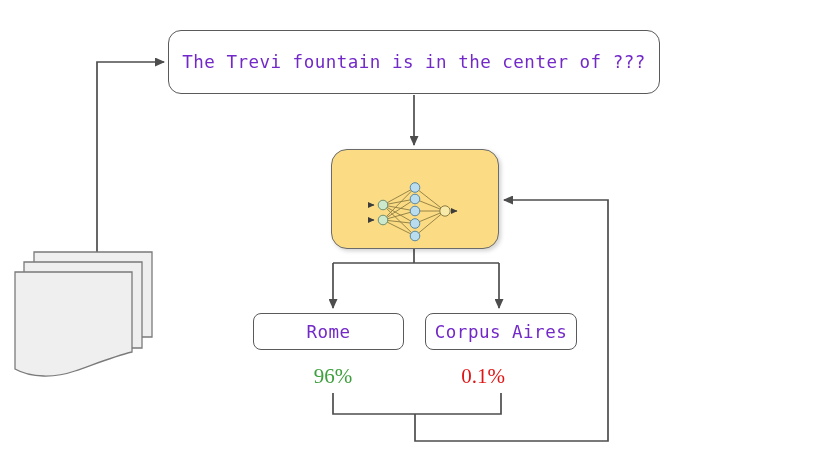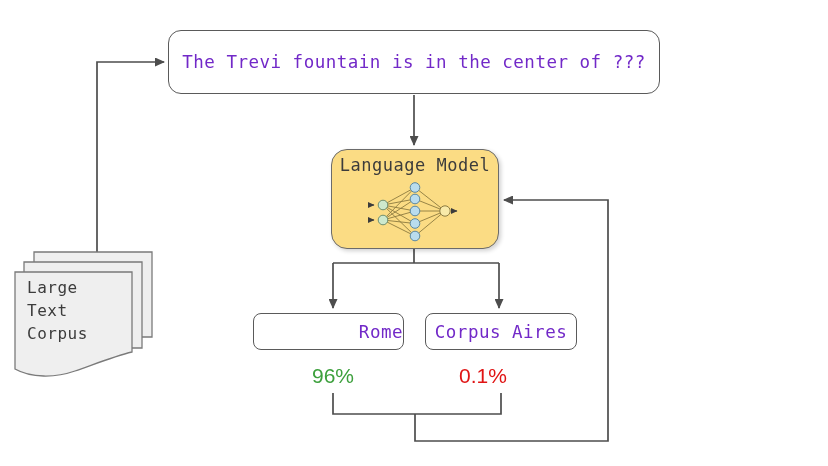--- a/index.html
+++ b/index.html
@@ -37,26 +37,26 @@
     margin-top:5px;
     text-align:center;
     color:#3c3c3c;font-size:17px;letter-spacing:0.5px;
   }
   .nn-svg{position:absolute;left:0;top:0;width:168px;height:100px;}
   .answer-box{
     height:37px;border-radius:8px;top:313px;
     border:1.4px solid #5a5a5a;
     color:#7229c8;font-size:17.5px;letter-spacing:0.5px;
   }
-  .rome-box{left:253px;width:151px;justify-content:flex-end;}
+  .rome-box{left:253px;width:151px;}
   .ba-box{left:425px;width:152px;}
   .prob{
     position:absolute;top:364px;width:100px;
     text-align:center;
-    font-family:Liberation Sans, sans-serif;
+    font-family:Liberation Serif, serif;
     font-size:21px;z-index:2;
   }
   .prob-rome{left:283px;color:#3da03d;}
   .prob-ba{left:433px;color:#e01414;}
   .corpus-label{
     position:absolute;left:27px;top:276px;z-index:2;
     color:#3c3c3c;font-size:16px;line-height:23px;
     white-space:pre-line;letter-spacing:0.5px;
   }
 </style>
@@ -89,21 +89,20 @@
       <path d="M24,262 L142,262 L142,348 L24,348 Z"></path>
       <path d="M15,272 L132,272 L132,352 C115,356 95,364 75,371 C55,378 31,378 15,369 Z"></path>
     </g>
   </svg>
 
   <div class="box prompt-box">
     <span>The Trevi fountain is in the center of ???</span>
   </div>
 
   <div class="box lm-box">
-    <div class="lm-label">Language Model</div>
     <svg class="nn-svg" viewBox="0 0 168 100">
       <defs>
         <marker id="arrow-s" markerUnits="userSpaceOnUse" markerWidth="7" markerHeight="6" refX="6" refY="3" orient="auto">
           <path d="M0,0 L6.5,3 L0,6 Z" fill="#3c3c3c"></path>
         </marker>
       </defs>
 
       <g stroke="#8c7b40" stroke-width="0.9">
         <line x1="51" y1="55" x2="83" y2="37.5"></line>
           <line x1="51" y1="55" x2="83" y2="49"></line>
@@ -147,17 +146,14 @@
   <div class="box answer-box rome-box">
     <span>Rome</span>
   </div>
   <div class="box answer-box ba-box">
     <span>Corpus Aires</span>
   </div>
 
   <div class="prob prob-rome">96%</div>
   <div class="prob prob-ba">0.1%</div>
 
-  <div class="corpus-label">Large
-Text
-Corpus</div>
 
 </div>
 
 </body></html>

